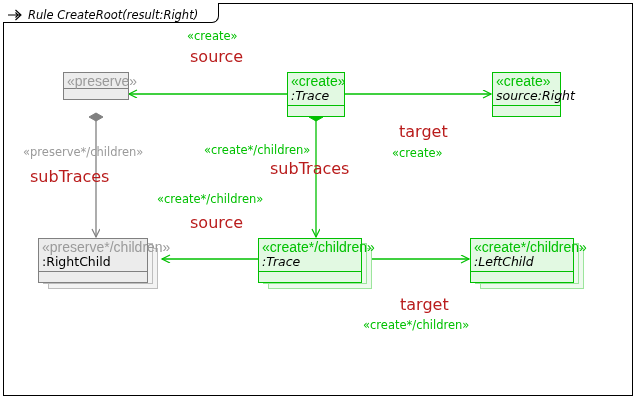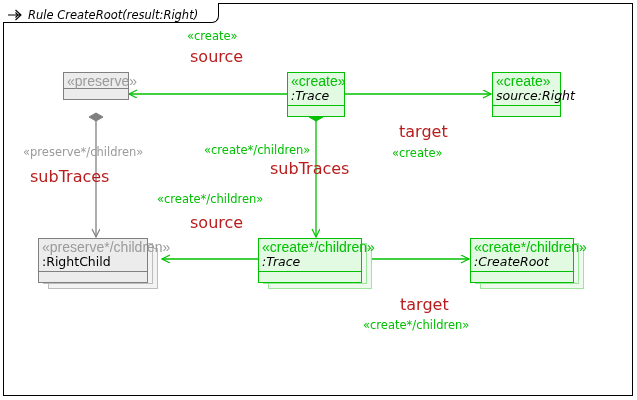--- a/index.html
+++ b/index.html
@@ -252,21 +252,21 @@
       <div class="name">:Trace</div>
       <div class="compartment"></div>
     </div>
   </div>
 
   <div class="node create" style="left:470px; top:238px; width:104px; height:41px;">
     <div class="shadow2" style="left:10px; top:10px; width:104px; height:41px;"></div>
     <div class="shadow1" style="left:5px; top:5px; width:104px; height:41px;"></div>
     <div class="box">
       <div class="stereo">«create*/children»</div>
-      <div class="name">:CreateRoot</div>
+      <div class="name">:LeftChild</div>
       <div class="compartment"></div>
     </div>
   </div>
 
   <div class="lbl stereo-lbl" style="left:187px; top:29px;">«create»</div>
   <div class="lbl role-lbl" style="left:190px; top:47px;">source</div>
 
   <div class="lbl role-lbl" style="left:399px; top:122px;">target</div>
   <div class="lbl stereo-lbl" style="left:392px; top:146px;">«create»</div>
 

